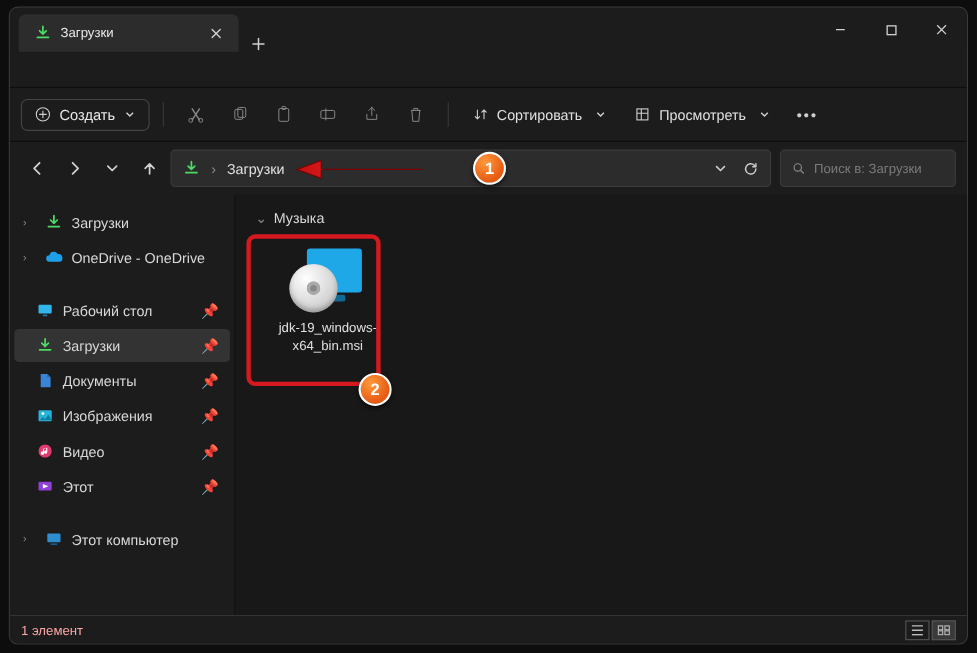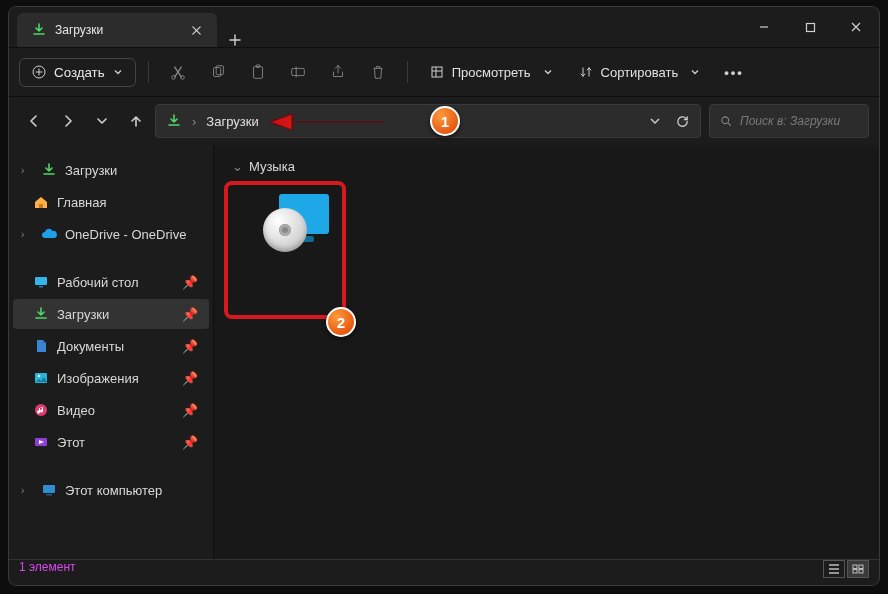--- a/index.html
+++ b/index.html
@@ -12,39 +12,39 @@
   .tabs-zone { flex: 1; display: flex; align-items: flex-end; padding-left: 8px; }
   .tab { height: 34px; display: flex; align-items: center; gap: 8px; padding: 0 14px; background: #2c2c2c; border-radius: 6px 6px 0 0; min-width: 200px; }
   .tab .icon { width: 16px; height: 16px; color: #4cd964; }
   .tab .title { flex: 1; font-size: 12px; color: #e8e8e8; }
   .tab .close { width: 14px; height: 14px; color: #c8c8c8; display:flex; align-items:center; justify-content:center; cursor:pointer; }
   .new-tab { width: 36px; display:flex; align-items:center; justify-content:center; color:#cfcfcf; }
   .win-controls { display:flex; }
   .win-btn { width:46px; display:flex; align-items:center; justify-content:center; color:#cfcfcf; }
 
   
-  .toolbar { height: 50px; display:flex; align-items:center; gap: 6px; padding: 0 10px; background:#1c1c1c; border-top:1px solid #0e0e0e; border-bottom:1px solid #0e0e0e;}
+  .toolbar { height: 50px; display:flex; align-items:center; gap: 6px; padding: 0 10px; background:#1c1c1c; border-top:1px solid #0e0e0e; border-bottom:1px solid #0e0e0e;margin-top:32px;}
   .btn-create { display:flex; align-items:center; gap:8px; border:1px solid #444; border-radius:6px; padding:6px 12px; color:#e8e8e8; background:transparent; }
   .sep { width:1px; height:22px; background:#3a3a3a; margin:0 6px; }
   .tool-ico { width:34px; height:34px; display:flex; align-items:center; justify-content:center; color:#9a9a9a; border-radius:4px; }
   .tool-ico svg { width:18px; height:18px; }
   .drop-btn { display:flex; align-items:center; gap:8px; padding:6px 10px; color:#e0e0e0; border-radius:4px;}
   .drop-btn .chev { margin-left:4px; }
   .more-dots { letter-spacing:2px; font-weight:bold; padding:0 8px; color:#cfcfcf;}
 
   
   .addr-row { height:48px; display:flex; align-items:center; gap:4px; padding:0 10px; }
   .nav-btn { width:30px; height:30px; display:flex; align-items:center; justify-content:center; color:#d0d0d0; border-radius:4px; }
   .addr-bar { flex:1; height:34px; background:#2c2c2c; border:1px solid #3a3a3a; border-radius:4px; display:flex; align-items:center; padding:0 10px; gap:10px; position:relative; }
   .addr-bar .icon { width:16px; height:16px; color:#4cd964; }
   .addr-bar .chev-r { color:#888; }
   .addr-text { color:#e0e0e0; }
   .addr-tail { margin-left:auto; display:flex; align-items:center; gap:14px; color:#cfcfcf; }
   .search-box { width:160px; height:34px; background:#2c2c2c; border:1px solid #3a3a3a; border-radius:4px; display:flex; align-items:center; padding:0 10px; gap:8px; color:#8a8a8a; margin-left:8px;}
-  .search-box input { background:transparent; border:none; outline:none; color:#e0e0e0; width:100%; font-size:12px;font-style:italic; }
+  .search-box input { background:transparent; border:none; outline:none; color:#e0e0e0; width:100%; font-size:12px; }
   .search-box input::placeholder { color:#7a7a7a; }
 
   
   .body { flex:1; display:flex; overflow:hidden; }
   .sidebar { width:205px; background:#1c1c1c; border-right:1px solid #0e0e0e; padding:10px 4px; display:flex; flex-direction:column; gap:2px; }
   .side-item { height:30px; display:flex; align-items:center; gap:8px; padding:0 10px 0 20px; color:#d8d8d8; border-radius:4px; position:relative; }
   .side-item.top { padding-left:8px; }
   .side-item .exp { width:12px; color:#888; font-size:10px; }
   .side-item.active { background:#333333; }
   .side-item .pin { margin-left:auto; color:#6a6a6a; }
@@ -61,21 +61,21 @@
   .monitor::after { content:""; position:absolute; left:50%; bottom:-8px; transform:translateX(-50%); width:20px; height:6px; background:#126a94; border-radius:2px; }
   .disc { position:absolute; left:0; bottom:0; width:44px; height:44px; border-radius:50%; background: radial-gradient(circle at 35% 30%, #fff, #d9d9d9 55%, #bfbfbf); box-shadow: inset 0 -3px 5px rgba(0,0,0,.25); }
   .disc::after { content:""; position:absolute; left:50%; top:50%; transform:translate(-50%,-50%); width:12px; height:12px; border-radius:50%; background:#888; box-shadow: inset 0 0 0 3px #aaa; }
 
   
   .callout { position:absolute; width:30px; height:30px; border-radius:50%; background: radial-gradient(circle at 35% 30%, #ff9a3c, #e65a12 70%); border:2px solid #fff; box-shadow:0 2px 4px rgba(0,0,0,.6); display:flex; align-items:center; justify-content:center; color:#fff; font-weight:bold; font-size:15px; z-index:20;}
   .arrow { position:absolute; z-index:19; }
   .hi-box { position:absolute; border:4px solid #d6191e; border-radius:8px; z-index:18; }
 
   
-  .status { height:26px; border-top:1px solid #333; display:flex; align-items:flex-start; padding:0 10px; color:#d946ef; font-size:12px; background:#1c1c1c; border-radius:0 0 8px 8px;}
+  .status { height:26px; border-top:1px solid #333; display:flex; align-items:center; padding:0 10px; color:#fca5a5; font-size:12px; background:#1c1c1c; border-radius:0 0 8px 8px;}
   .view-toggles { margin-left:auto; display:flex; gap:2px; }
   .vt { width:22px; height:18px; border:1px solid #555; display:flex; align-items:center; justify-content:center; color:#bdbdbd; font-size:10px;}
   .vt.active { background:#3a3a3a; }
 
   svg { display:block; }
 </style>
 </head>
 <body>
 
 <div class="window">
@@ -164,33 +164,33 @@
         </svg>
       </div>
     <div class="tool-ico">
         <svg viewBox="0 0 20 20">
           <path d="M5 6h10M8 6V4h4v2m-6 0l1 11h6l1-11" stroke="#888" fill="none" stroke-linejoin="round"></path>
         </svg>
       </div>
     <div class="sep"></div>
     <div class="drop-btn">
       <svg width="14" height="14" viewBox="0 0 14 14">
+          <path d="M4 3v8m0 0l-2-2m2 2l2-2M10 11V3m0 0L8 5m2-2l2 2" stroke="#cfcfcf" fill="none" stroke-linecap="round" stroke-linejoin="round"></path>
+        </svg>
+      <span>Сортировать</span>
+      <svg class="chev" width="10" height="10" viewBox="0 0 10 10">
+          <path d="M2 3.5l3 3 3-3" stroke="#cfcfcf" fill="none" stroke-width="1.3"></path>
+        </svg>
+    </div>
+    <div class="drop-btn">
+      <svg width="14" height="14" viewBox="0 0 14 14">
           <rect x="2" y="2" width="10" height="10" stroke="#cfcfcf" fill="none"></rect>
           <path d="M2 6h10M6 2v10" stroke="#cfcfcf"></path>
         </svg>
       <span>Просмотреть</span>
-      <svg class="chev" width="10" height="10" viewBox="0 0 10 10">
-          <path d="M2 3.5l3 3 3-3" stroke="#cfcfcf" fill="none" stroke-width="1.3"></path>
-        </svg>
-    </div>
-    <div class="drop-btn">
-      <svg width="14" height="14" viewBox="0 0 14 14">
-          <path d="M4 3v8m0 0l-2-2m2 2l2-2M10 11V3m0 0L8 5m2-2l2 2" stroke="#cfcfcf" fill="none" stroke-linecap="round" stroke-linejoin="round"></path>
-        </svg>
-      <span>Сортировать</span>
       <svg class="chev" width="10" height="10" viewBox="0 0 10 10">
           <path d="M2 3.5l3 3 3-3" stroke="#cfcfcf" fill="none" stroke-width="1.3"></path>
         </svg>
     </div>
     <div class="more-dots">•••</div>
   </div>
 
   <div class="addr-row">
     <div class="nav-btn">
         <svg width="14" height="14" viewBox="0 0 14 14">
@@ -265,29 +265,20 @@
     <div class="sidebar">
       <div class="side-item top">
         <span class="exp">›</span>
         <span class="ic">
             <svg viewBox="0 0 16 16" width="16" height="16">
               <path d="M8 2v7m0 0l3-3m-3 3L5 6M3 12h10" stroke="#4cd964" stroke-width="1.6" stroke-linecap="round" stroke-linejoin="round" fill="none"></path>
             </svg>
           </span>
         <span>Загрузки</span>
       </div>
-      <div class="side-item">
-        <span class="ic">
-            <svg viewBox="0 0 16 16" width="16" height="16">
-              <path d="M2 8l6-5 6 5v6H2z" fill="#ffb144"></path>
-              <path d="M6 14v-4h4v4" fill="#c9792a"></path>
-            </svg>
-          </span>
-        <span>Главная</span>
-      </div>
       <div class="side-item top">
         <span class="exp">›</span>
         <span class="ic">
             <svg viewBox="0 0 16 16" width="16" height="16">
               <path d="M4 12a3 3 0 010-6 4 4 0 017.5-1A3 3 0 1113 12H4z" fill="#1f9fe8"></path>
             </svg>
           </span>
         <span>OneDrive - OneDrive</span>
       </div>
 
@@ -374,20 +365,21 @@
         <span>Музыка</span>
       </div>
 
       <div class="hi-box" style="left:10px; top:36px; width:122px; height:138px;"></div>
 
       <div class="file-item" style="margin-left:6px; margin-top:4px;">
         <div class="msi-icon">
           <div class="monitor"></div>
           <div class="disc"></div>
         </div>
+        <div class="file-name">jdk-19_windows-x64_bin.msi</div>
       </div>
 
       <div class="callout" style="left:112px; top:162px;">
         <span>2</span>
       </div>
     </div>
   </div>
 
   <div class="status">
     <span>1 элемент</span>

